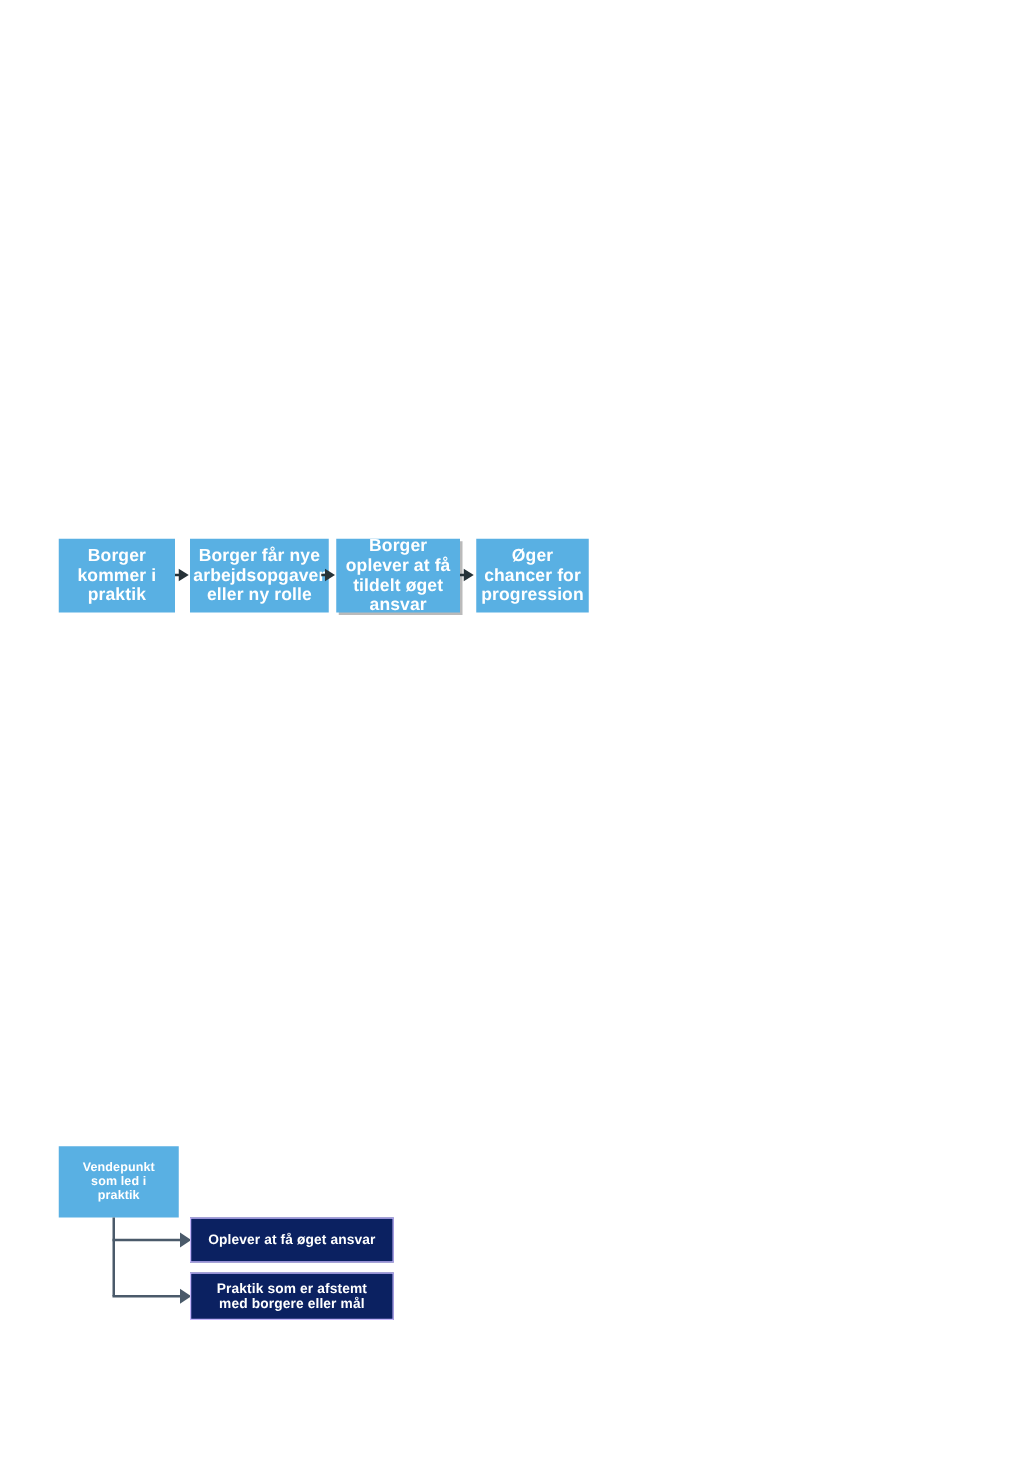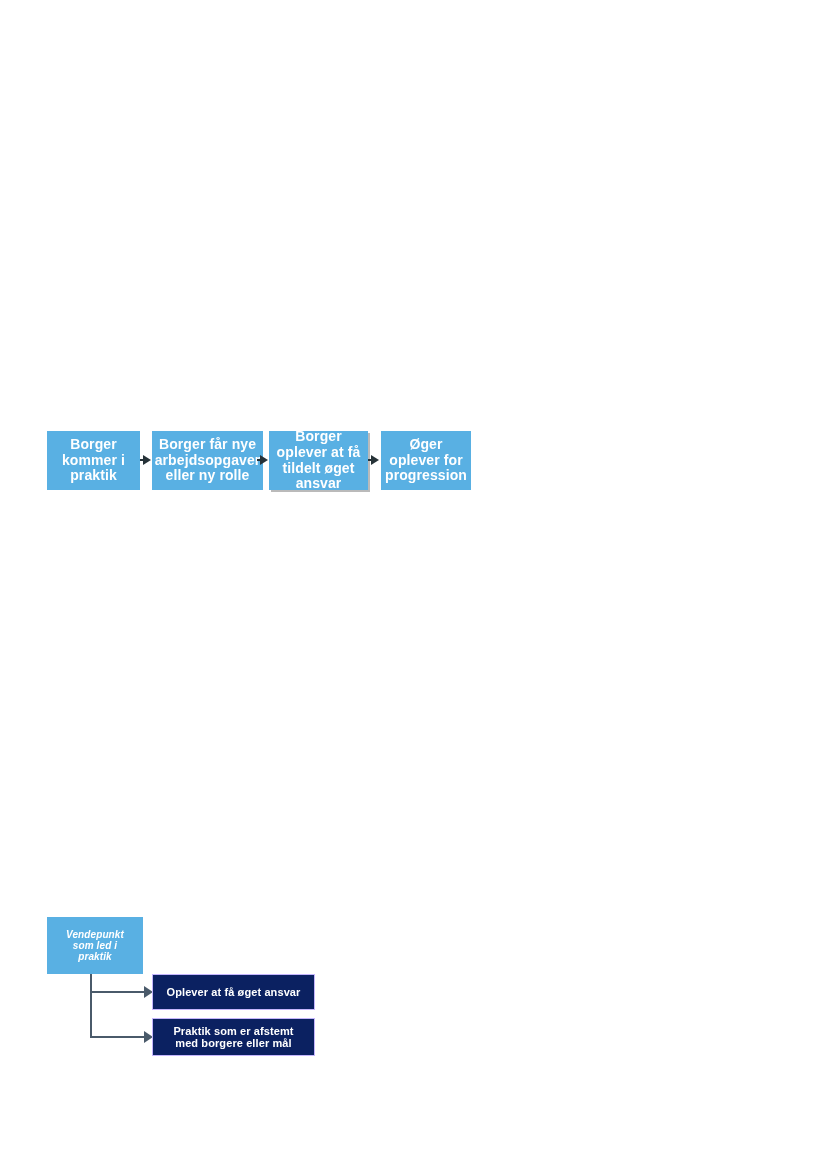--- a/index.html
+++ b/index.html
@@ -64,21 +64,20 @@
   .arrow-stem {
     position: absolute;
     background: #263238;
     height: 2px;
   }
 
   
   #branch-flow .node-light {
     font-size: 10px;
     padding: 2px 4px;
-    font-style: italic;
   }
   #branch-flow .node-navy {
     font-size: 11px;
     padding: 2px 6px;
   }
 
   .conn-v, .conn-h {
     position: absolute;
     background: #4a5a6a;
   }
@@ -116,21 +115,21 @@
 
     <div class="node node-light node-shadow" style="left:269px; top:431px; width:99px; height:59px;">Borger
 oplever at få
 tildelt øget
 ansvar</div>
 
     <div class="arrow-stem" style="left:368px; top:459px; width:4px;"></div>
     <div class="arrow-right" style="left:371px; top:455px;"></div>
 
     <div class="node node-light" style="left:381px; top:431px; width:90px; height:59px;">Øger
-oplever for
+chancer for
 progression</div>
   </div>
 
   <div id="branch-flow">
 
     <div class="node node-light" style="left:47px; top:917px; width:96px; height:57px;">Vendepunkt
 som led i
 praktik</div>
 
     <div class="conn-v" style="left:90px; top:974px; height:63px;"></div>

